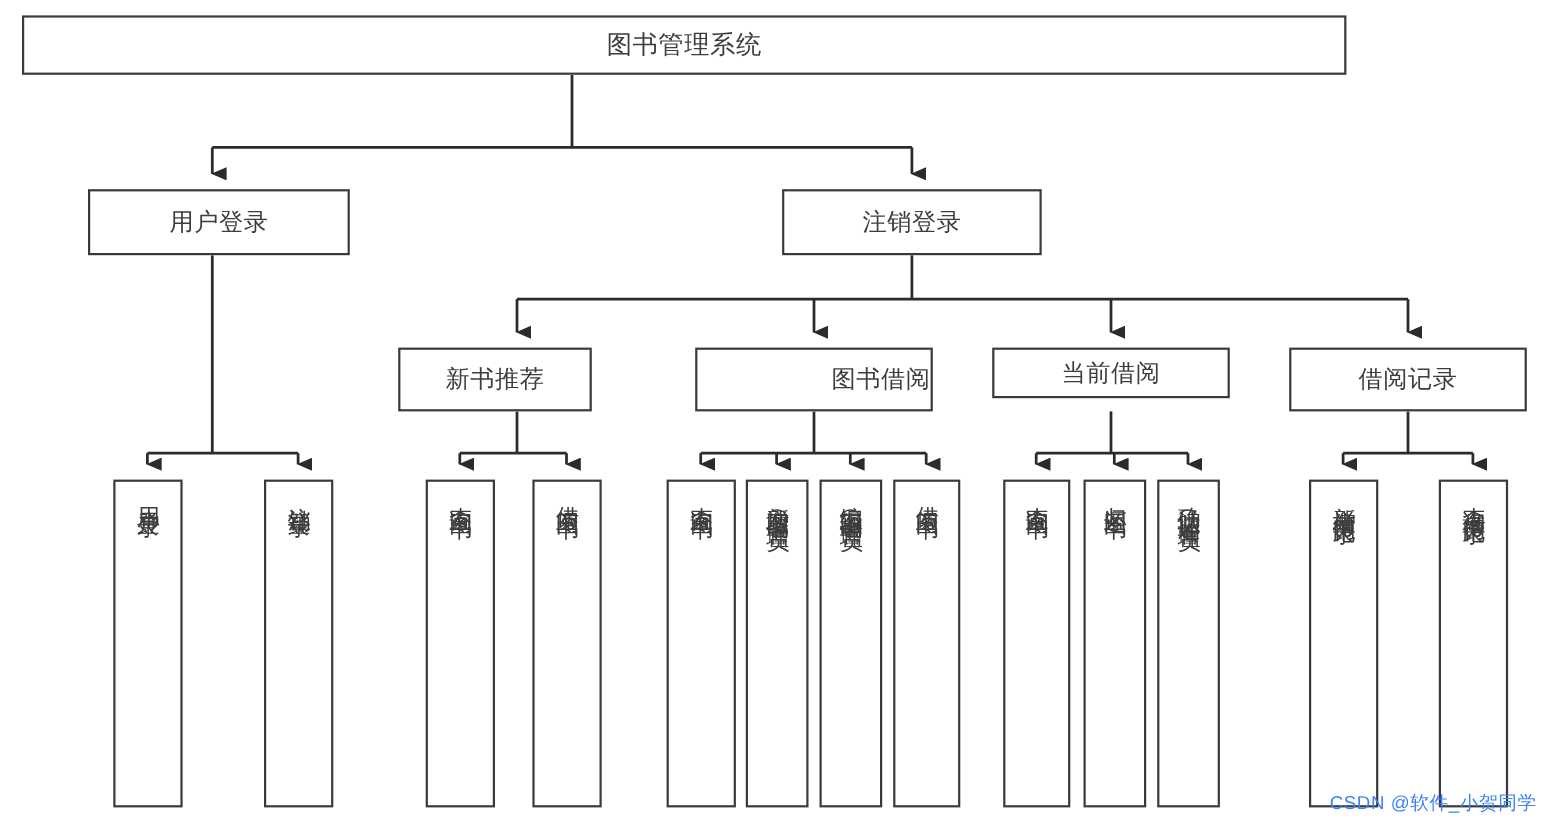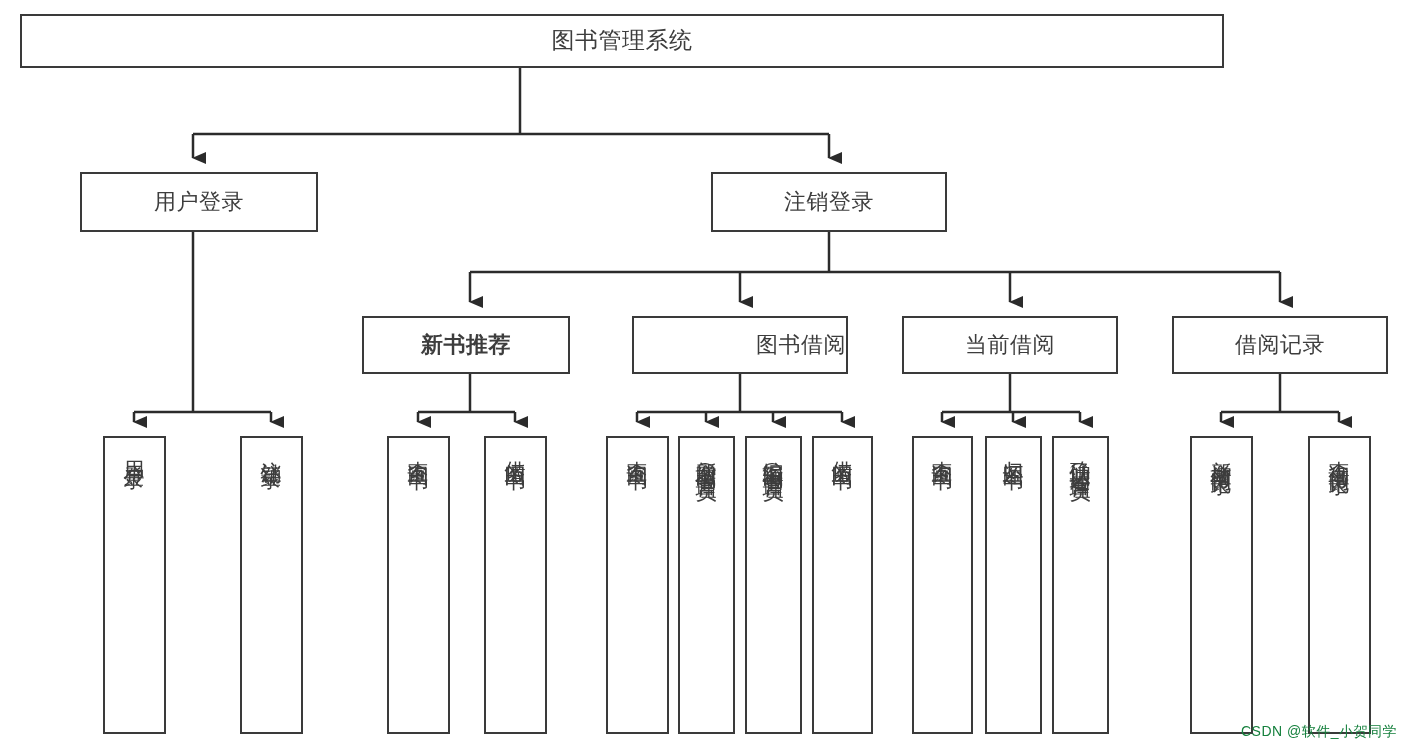--- a/index.html
+++ b/index.html
@@ -54,22 +54,22 @@
     font-size: 21px;
     letter-spacing: 3px;
     line-height: 1;
     white-space: nowrap;
   }
   .node-box.root .node-label { font-size: 23px; }
   .watermark {
     position: absolute;
     right: 8px;
     bottom: 6px;
-    font-size: 14px;
-    color: #15803d;
+    font-size: 17px;
+    color: #3b82f6;
     white-space: nowrap;
     letter-spacing: 0.5px;
     pointer-events: none;
   }
 </style>
 </head>
 <body>
 
 <div id="diagram-root">
 
@@ -119,27 +119,27 @@
   <div id="boxes-layer">
       <div class="node-box root" style="left: 20px; top: 14px; width: 1204px; height: 54px;">
         <span class="node-label">图书管理系统</span>
       </div>
       <div class="node-box" style="left: 80px; top: 172px; width: 238px; height: 60px;">
         <span class="node-label">用户登录</span>
       </div>
       <div class="node-box" style="left: 711px; top: 172px; width: 236px; height: 60px;">
         <span class="node-label">注销登录</span>
       </div>
-      <div class="node-box" style="left: 362px; top: 316px; width: 208px; height: 58px; font-weight: bold;">
+      <div class="node-box" style="left: 362px; top: 316px; width: 176px; height: 58px;">
         <span class="node-label">新书推荐</span>
       </div>
       <div class="node-box" style="left: 632px; top: 316px; width: 216px; height: 58px; justify-content: flex-end;">
         <span class="node-label">图书借阅</span>
       </div>
-      <div class="node-box" style="left: 902px; top: 316px; width: 216px; height: 58px;">
+      <div class="node-box" style="left: 902px; top: 316px; width: 216px; height: 46px;">
         <span class="node-label">当前借阅</span>
       </div>
       <div class="node-box" style="left: 1172px; top: 316px; width: 216px; height: 58px; justify-content: center;">
         <span class="node-label">借阅记录</span>
       </div>
       <div class="node-box vertical" style="left: 103px; top: 436px; width: 63px; height: 298px;">
         <span class="node-label">用户登录</span>
       </div>
       <div class="node-box vertical" style="left: 240px; top: 436px; width: 63px; height: 298px;">
         <span class="node-label">注销登录</span>

